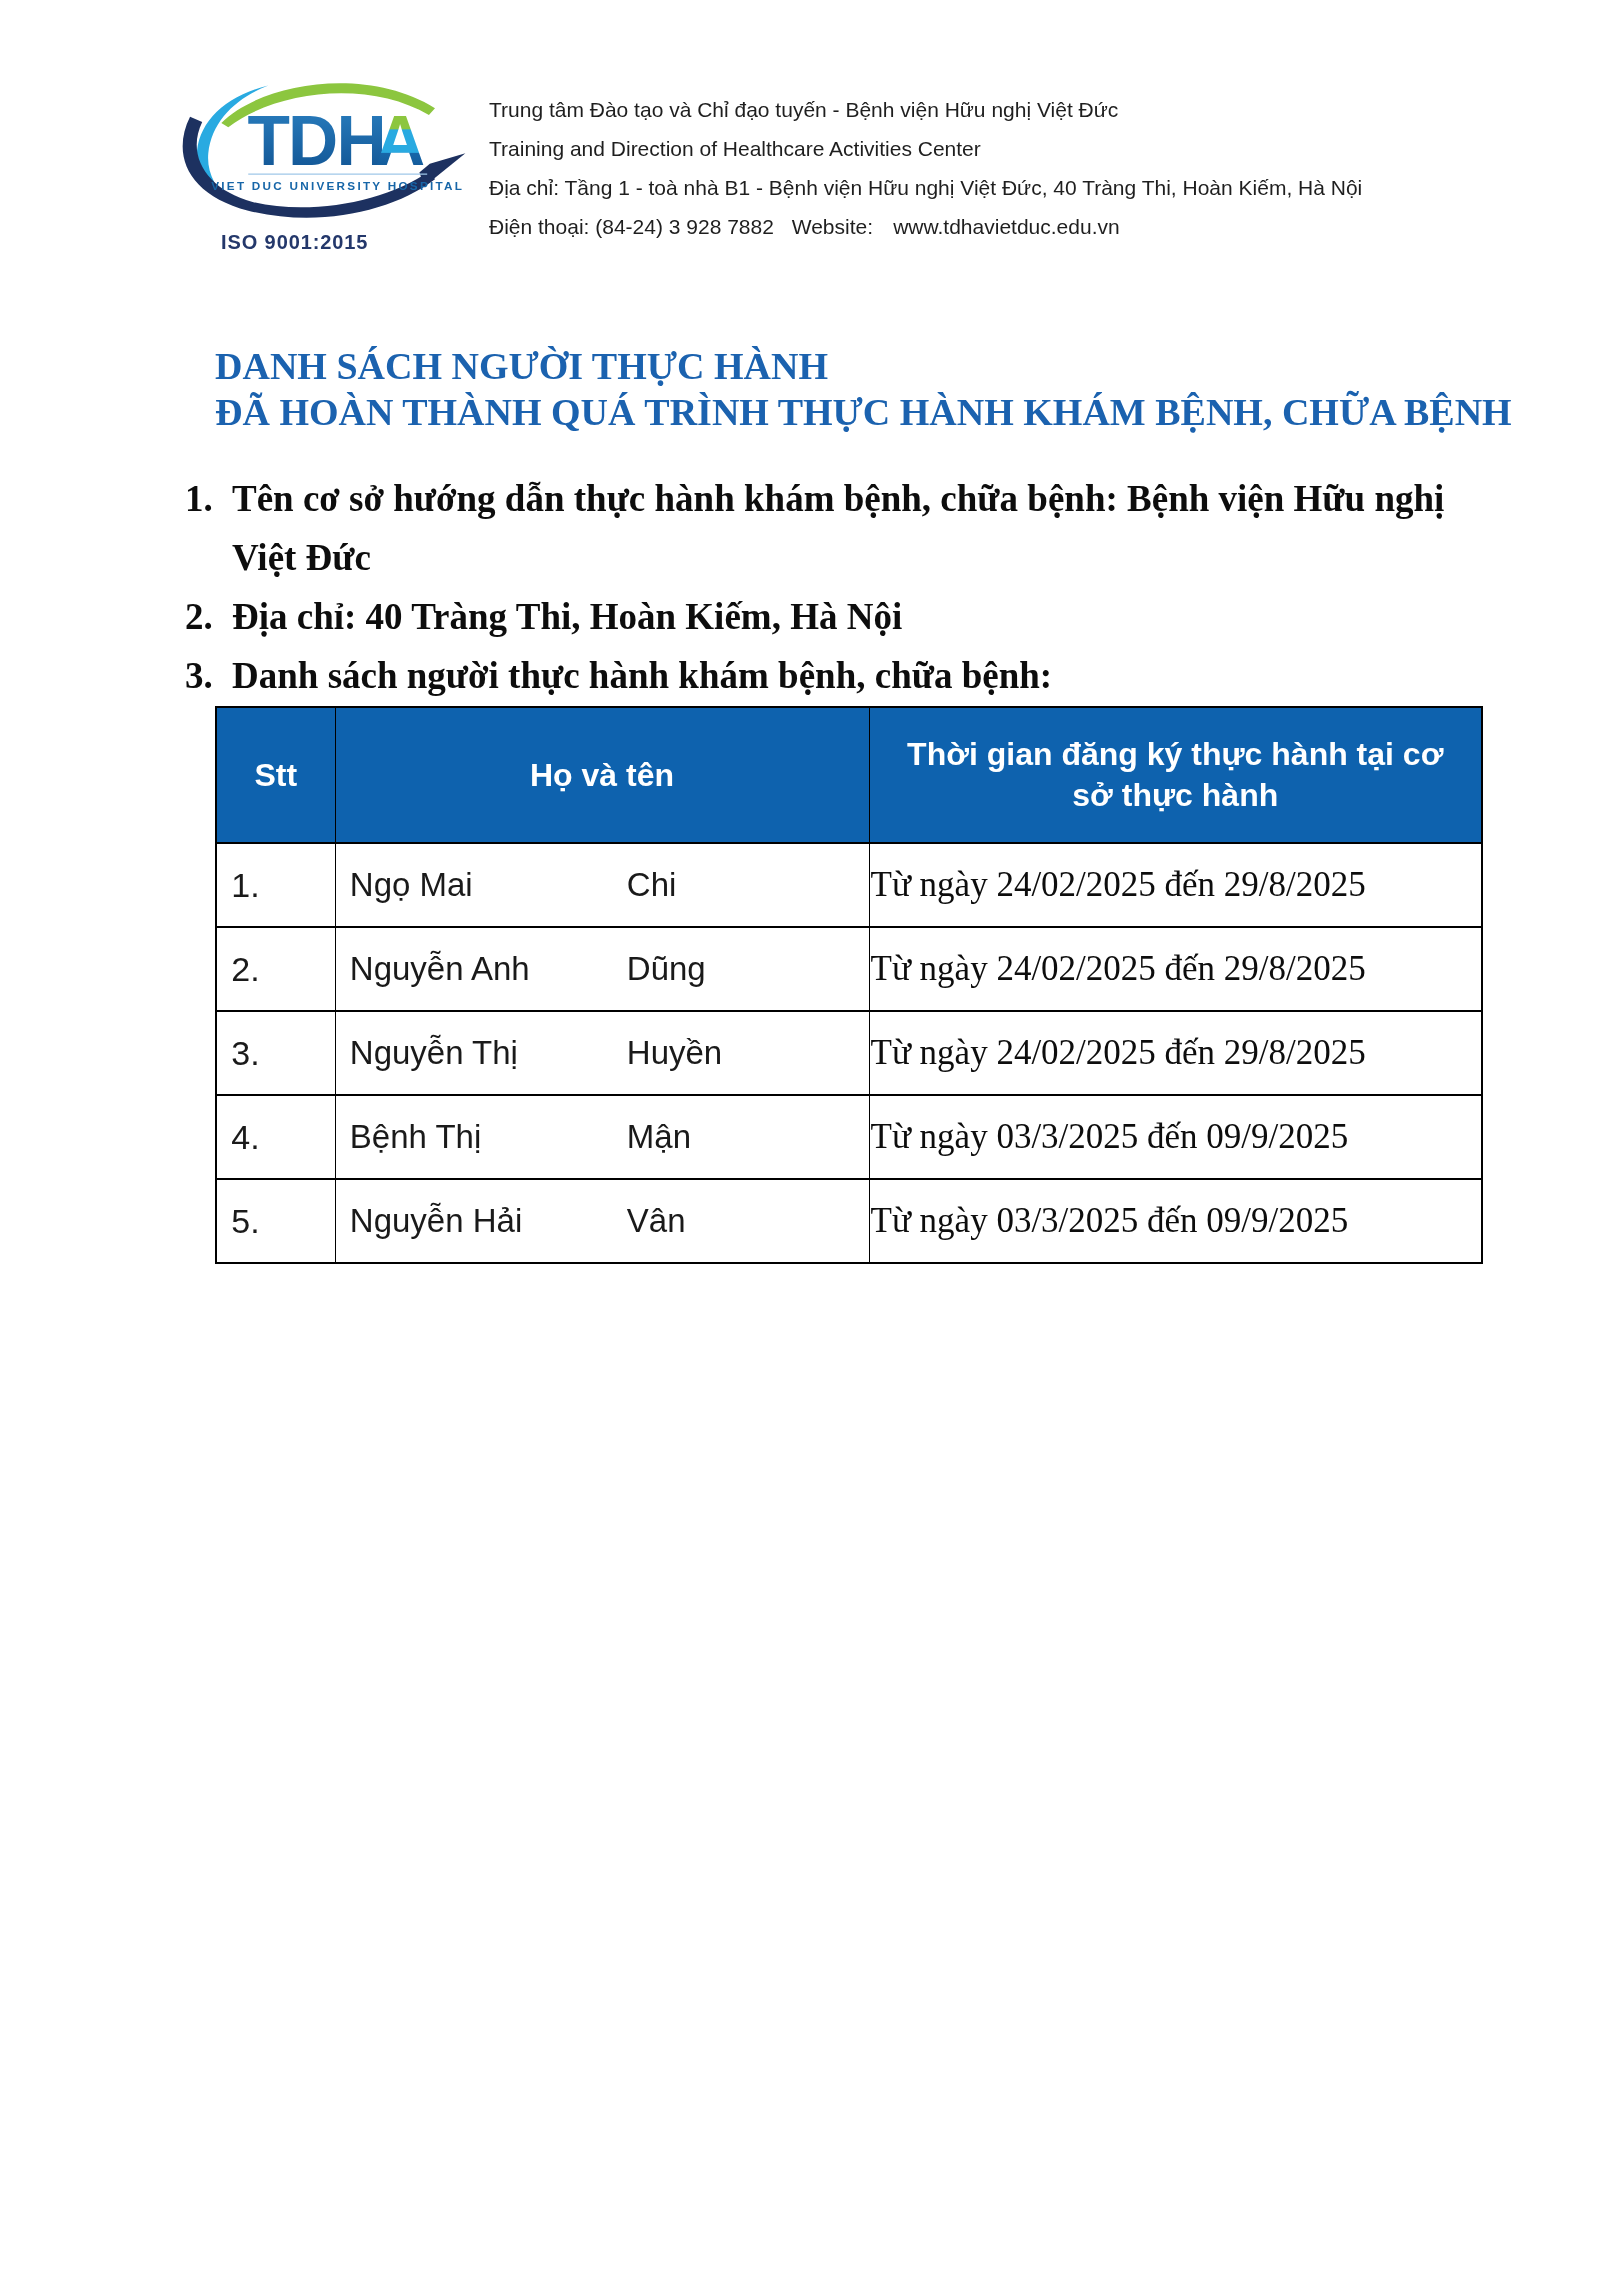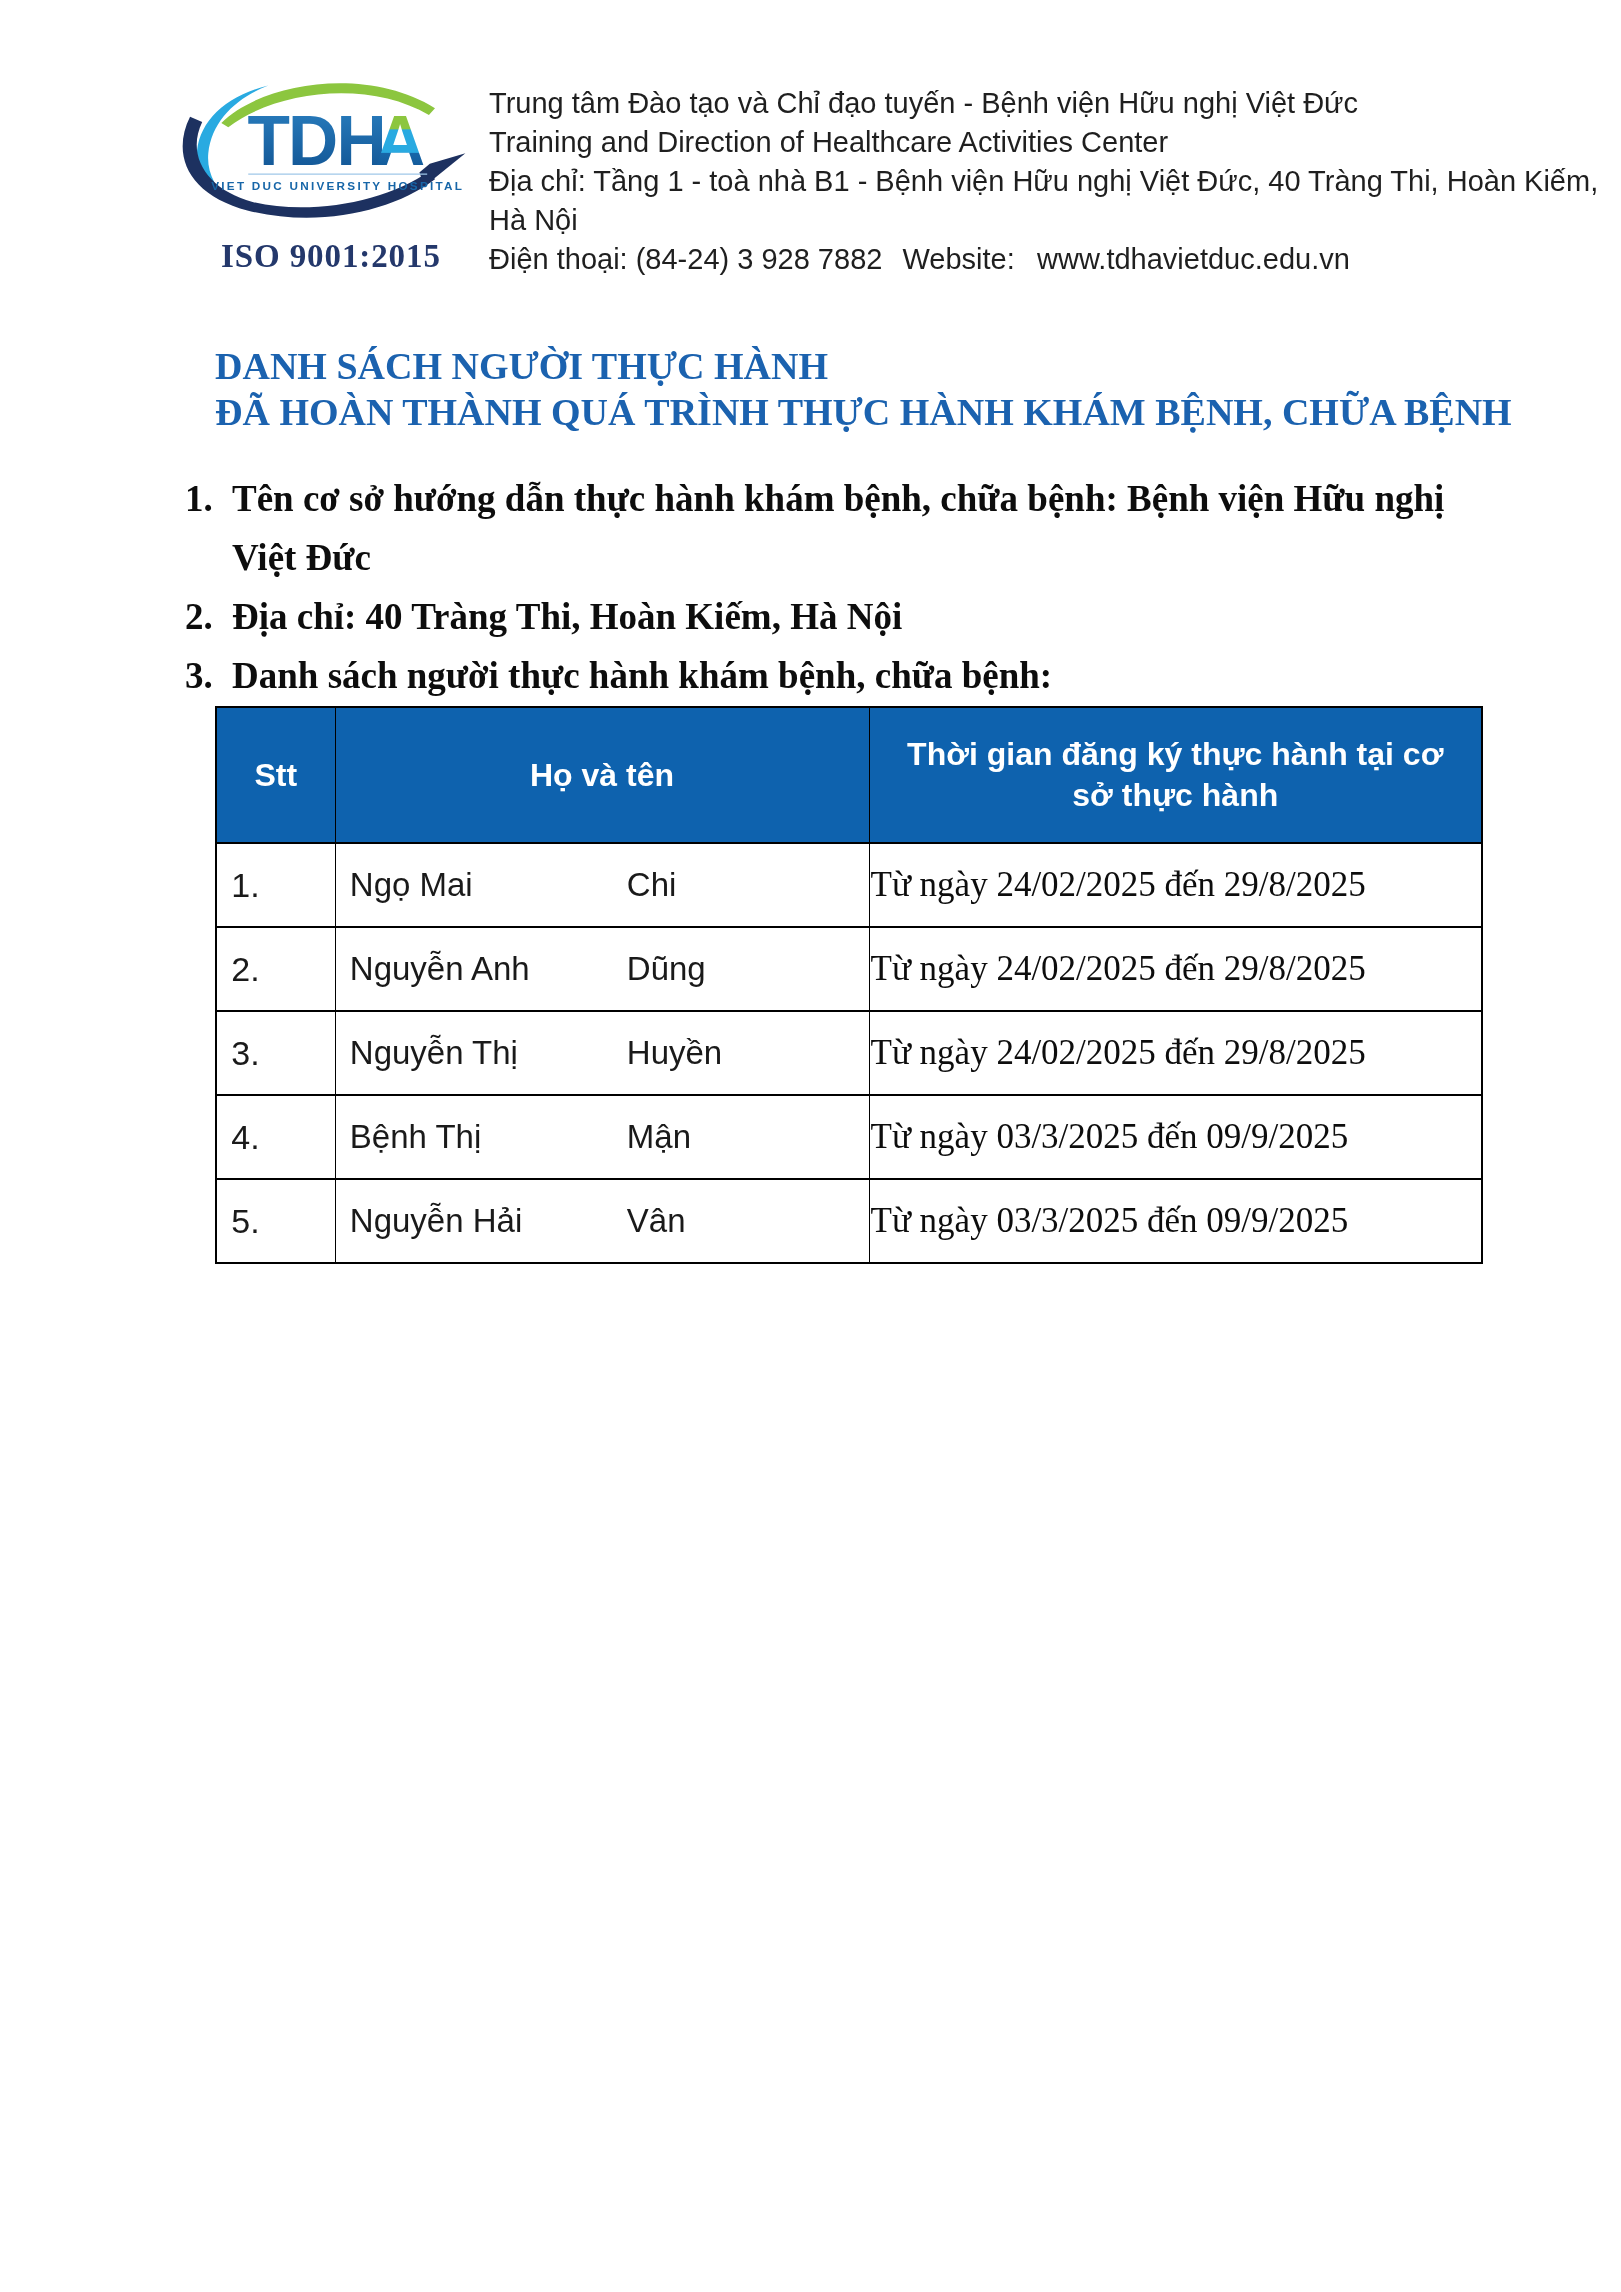--- a/index.html
+++ b/index.html
@@ -8,27 +8,27 @@
     width:1622px;height:2077px;
     background:#ffffff;
     font-family:"Liberation Sans",sans-serif;
     color:#161616;
     overflow:hidden;
   }
   
   .logo-block{position:absolute;left:164px;top:73px;width:312px;}
   .logo-emblem{display:block;width:304px;height:145px;}
   .iso{
-    margin-top:20px;margin-left:57px;
-    font-size:33px;font-weight:bold;letter-spacing:0.9px;
-    color:#24386b;font-family:Liberation Serif, serif;
+    margin-top:13px;margin-left:57px;
+    font-size:20px;font-weight:bold;letter-spacing:0.9px;
+    color:#24386b;font-family:Liberation Sans, sans-serif;
   }
   .org-info{
-    position:absolute;left:489px;top:84px;width:1111px;
-    font-size:29px;line-height:39px;color:#1f1f1f;
+    position:absolute;left:489px;top:90px;width:1111px;
+    font-size:21px;line-height:39px;color:#1f1f1f;
   }
   .org-info .web-label{margin-left:12px;}
   .org-info .web-url{margin-left:14.3px;}
   
   .doc-title{
     position:absolute;left:215px;top:343px;width:1308px;
     font-family:"Liberation Serif",serif;
     font-weight:bold;font-size:38px;line-height:46px;
     color:#1b62af;
   }

